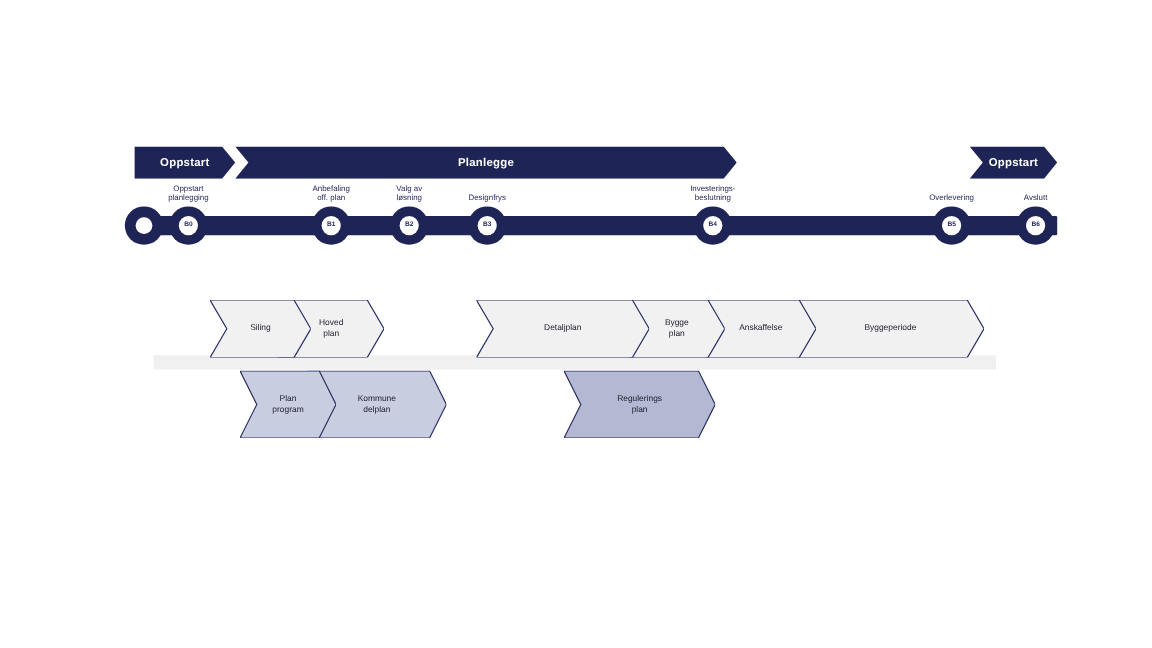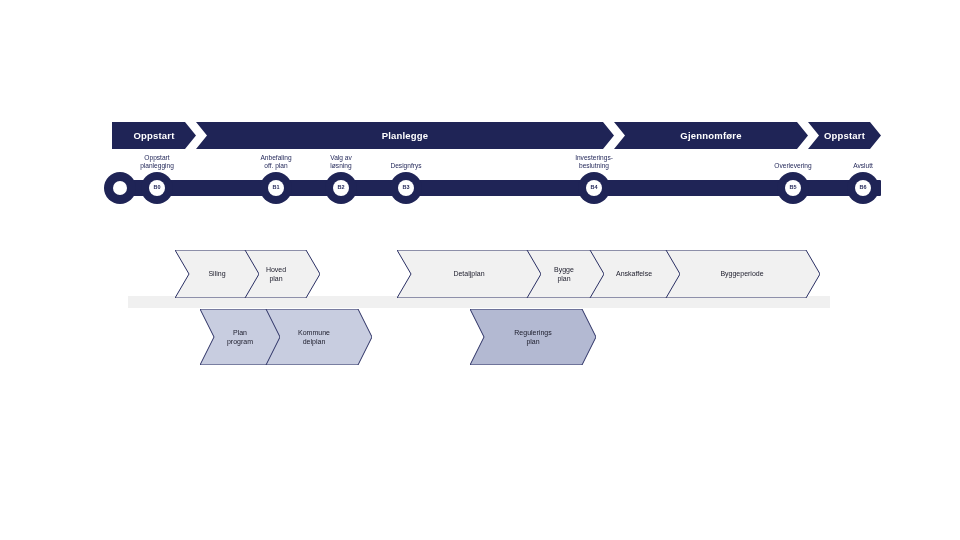--- a/index.html
+++ b/index.html
@@ -64,26 +64,20 @@
         <svg viewBox="0 0 84 27" preserveAspectRatio="none" style="position: absolute; left: 0px; top: 0px; width: 100%; height: 100%; z-index: 1;">
           <path d="M0,0 L73,0 L84,13.5 L73,27 L0,27 Z" fill="#1f2456"></path>
         </svg>
         <span class="lbl">Oppstart</span>
       </div>
       <div class="phase" style="left: 84px; width: 418px; background: transparent; text-align: right;">
         <svg viewBox="0 0 418 27" preserveAspectRatio="none" style="position: absolute; left: 0px; top: 0px; width: 100%; height: 100%; z-index: 1;">
           <path d="M0,0 L407,0 L418,13.5 L407,27 L0,27 L11,13.5 Z" fill="#1f2456"></path>
         </svg>
         <span class="lbl">Planlegge</span>
-      </div>
-      <div class="phase" style="left: 502px; width: 194px; background: transparent;">
-        <svg viewBox="0 0 194 27" preserveAspectRatio="none" style="position: absolute; left: 0px; top: 0px; width: 100%; height: 100%; z-index: 1;">
-          <path d="M0,0 L183,0 L194,13.5 L183,27 L0,27 L11,13.5 Z" fill="#1f2456"></path>
-        </svg>
-        <span class="lbl">Gjennomføre</span>
       </div>
       <div class="phase" style="left: 696px; width: 73px; background: transparent;">
         <svg viewBox="0 0 73 27" preserveAspectRatio="none" style="position: absolute; left: 0px; top: 0px; width: 100%; height: 100%; z-index: 1;">
           <path d="M0,0 L62,0 L73,13.5 L62,27 L0,27 L11,13.5 Z" fill="#1f2456"></path>
         </svg>
         <span class="lbl">Oppstart</span>
       </div>
     </div>
 
   <div class="rail"></div>

